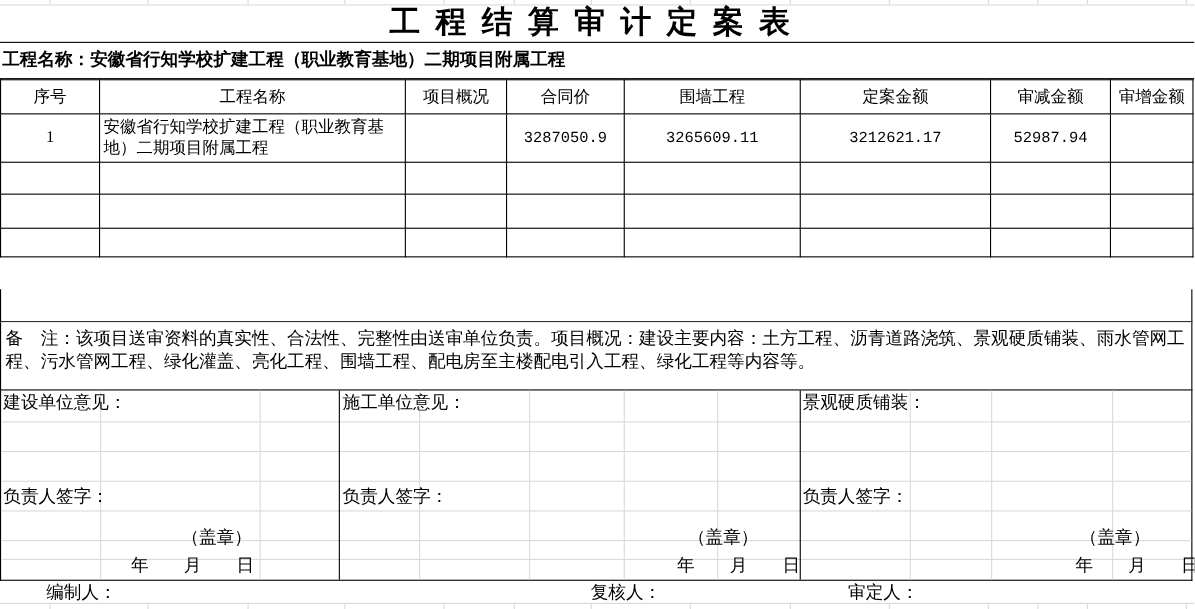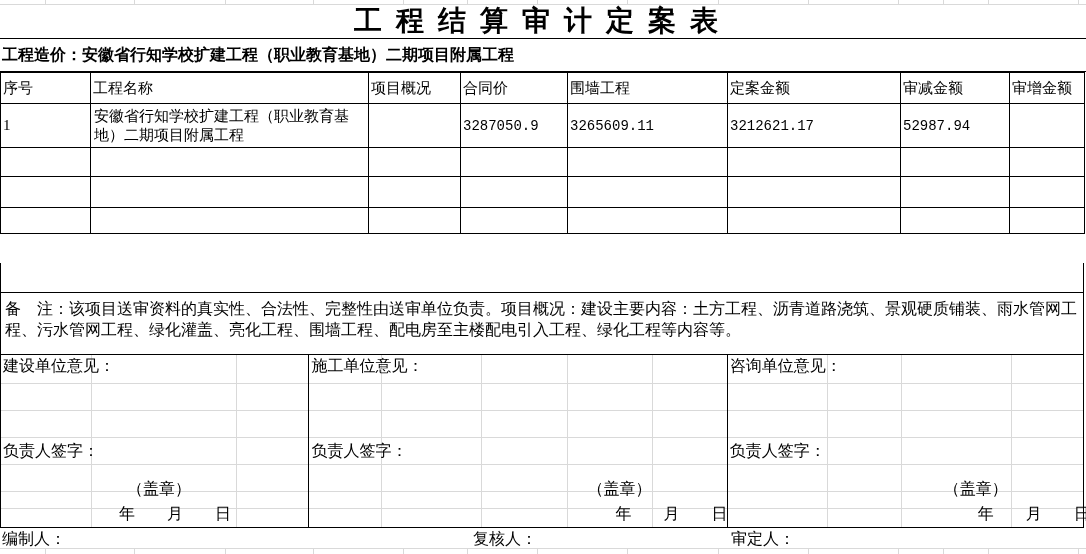--- a/index.html
+++ b/index.html
@@ -17,21 +17,21 @@
 
   
   #project-row { position:absolute; top:38px; left:0; width:1086px; height:34px;
                  border-top:1px solid #000; border-bottom:1px solid #000;
                  line-height:32px; font-size:16px; font-weight:bold; padding-left:2px;
                  white-space:nowrap; background:#fff; z-index:1; }
 
   
   #main-table { position:absolute; top:72px; left:0; width:1084px;
                 border-collapse:collapse; table-layout:fixed; z-index:1; background:#fff; }
-  #main-table td { border:1px solid #000; font-size:15px; text-align:left;
+  #main-table td { border:1px solid #000; font-size:15px; text-align:center;
                    vertical-align:middle; overflow:hidden; padding:0 2px; }
   #main-table td.left { text-align:left; padding:0 3px; line-height:19px; }
   #main-table td.num  { font-family:"Liberation Mono","DejaVu Sans Mono",monospace; font-size:14px; }
   #main-table td.totlabel { font-size:16px; }
 
   
   #daxie-row { position:absolute; top:263px; left:0; width:1084px; height:30px;
                border-left:1px solid #000; border-right:1px solid #000; border-bottom:1px solid #000;
                display:flex; background:#fff; z-index:1; }
   #daxie-label { width:236px; border-right:1px solid #000; text-align:center;
@@ -47,41 +47,41 @@
   
   #opinions { position:absolute; top:355px; left:0; width:1084px; height:173px;
               border-left:1px solid #000; border-right:1px solid #000; border-bottom:1px solid #000;
               display:flex; z-index:1; }
   .op-col { position:relative; height:100%; z-index:1;text-decoration:underline; }
   .op-col.c1 { width:308px; }
   .op-col.c2 { width:419px; border-left:1px solid #000; }
   .op-col.c3 { width:357px; border-left:1px solid #000; }
   .op-title { position:absolute; top:1px; left:2px; font-size:16px; white-space:nowrap; }
   .op-sign  { position:absolute; top:86px; left:2px; font-size:16px; white-space:nowrap; }
-  .op-seal  { position:absolute; top:124px; font-size:16px; white-space:nowrap; }
+  .op-seal  { position:absolute; top:124px; font-size:16px; white-space:nowrap;margin-left:38px; }
   .op-date  { position:absolute; top:149px; font-size:16px; white-space:nowrap; }
   .c1 .op-seal { left:126px; }  .c1 .op-date { left:118px; }
   .c2 .op-seal { left:278px; }  .c2 .op-date { left:306px; }
   .c3 .op-seal { left:216px; }  .c3 .op-date { left:250px; }
 
   
   #footer-row { position:absolute; top:528px; left:0; width:1086px; height:20px; z-index:1; }
-  #footer-row span { position:absolute; top:1px; font-size:16px; white-space:nowrap; }
+  #footer-row span { position:absolute; top:1px; font-size:16px; white-space:nowrap;margin-left:40px; }
   #footer-preparer { left:2px; }
-  #footer-reviewer { left:473px;font-family:Liberation Mono, monospace; }
+  #footer-reviewer { left:497px;font-family:Liberation Mono, monospace; }
   #footer-approver { left:731px; }
 </style>
 </head>
 <body>
 
 <div id="stage">
 
   <div id="title">工程结算审计定案表</div>
 
-  <div id="project-row"><span>工程造价：</span><span>安徽省行知学校扩建工程（职业教育基地）二期项目附属工程</span></div>
+  <div id="project-row"><span>工程名称：</span><span>安徽省行知学校扩建工程（职业教育基地）二期项目附属工程</span></div>
 
   <table id="main-table">
     <colgroup>
       <col style="width:90px">
         <col style="width:278px">
         <col style="width:92px">
         <col style="width:107px">
       <col style="width:160px">
         <col style="width:173px">
         <col style="width:109px">
@@ -153,21 +153,21 @@
       <div class="op-seal">（盖章）</div>
       <div class="op-date">年　　月　　日</div>
     </div>
     <div class="op-col c2">
       <div class="op-title">施工单位意见：</div>
       <div class="op-sign">负责人签字：</div>
       <div class="op-seal">（盖章）</div>
       <div class="op-date">年　　月　　日</div>
     </div>
     <div class="op-col c3">
-      <div class="op-title">咨询单位意见：</div>
+      <div class="op-title">景观硬质铺装：</div>
       <div class="op-sign">负责人签字：</div>
       <div class="op-seal">（盖章）</div>
       <div class="op-date">年　　月　　日</div>
     </div>
   <div class="gl" style="left: 90px; top: 0px; width: 1px; height: 172px;"></div>
       <div class="gl" style="left: 235px; top: 0px; width: 1px; height: 172px;"></div>
       <div class="gl" style="left: 380px; top: 0px; width: 1px; height: 172px;"></div>
       <div class="gl" style="left: 480px; top: 0px; width: 1px; height: 172px;"></div>
       <div class="gl" style="left: 566px; top: 0px; width: 1px; height: 172px;"></div>
       <div class="gl" style="left: 651px; top: 0px; width: 1px; height: 172px;"></div>

